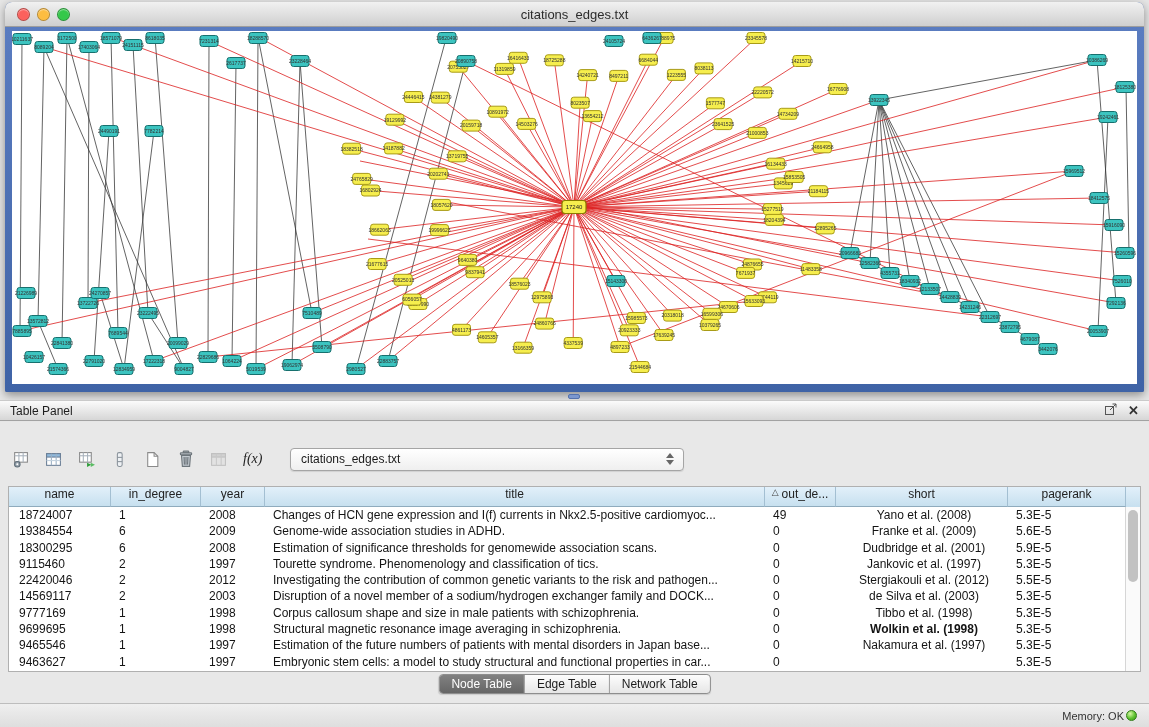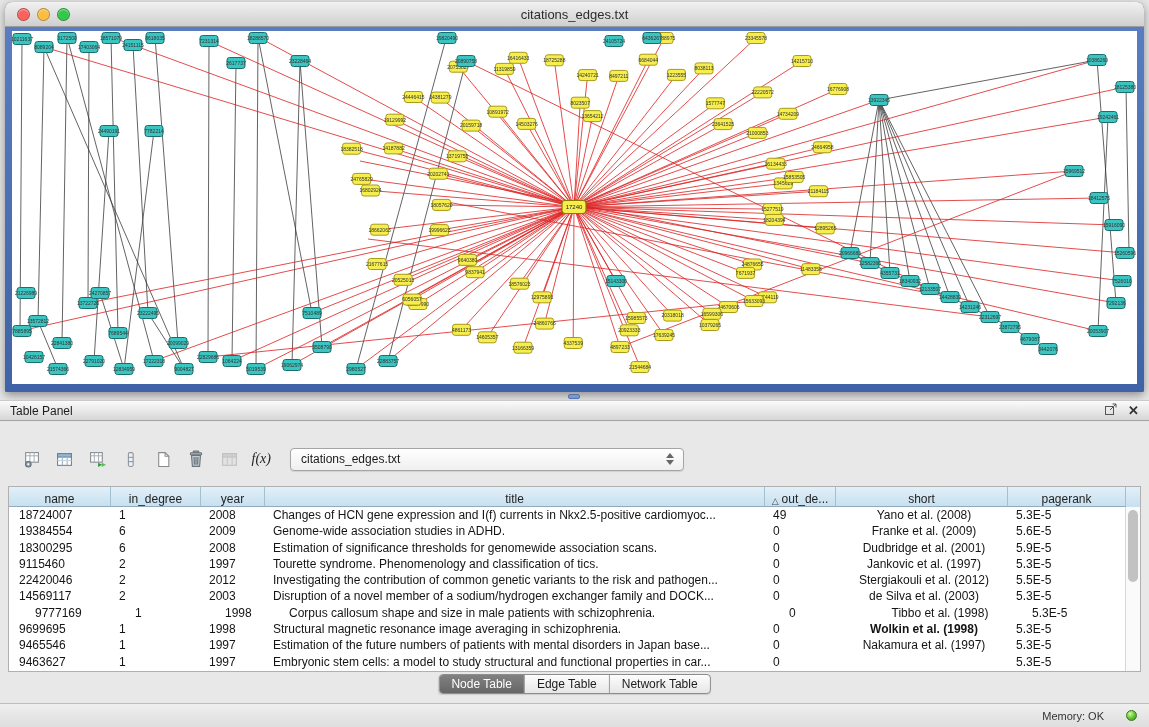--- a/index.html
+++ b/index.html
@@ -17,47 +17,47 @@
 
 .splitter-handle{position:absolute;left:568px;top:394px;width:12px;height:5px;background:#7b97cf;border:1px solid #5472ae;border-radius:2px}
 
 
 .panel-header{position:absolute;top:400px;left:0;width:1149px;height:21px;background:linear-gradient(#fbfbfb,#d6d6d6);border-top:1px solid #cacaca;border-bottom:1px solid #a2a2a2;display:flex;align-items:center;padding:0 10px;font-size:12px;color:#1d1d1d;gap:10px}
 .panel-header .spacer{flex:1}
 .close-x{font-size:13px;font-weight:bold;color:#333}
 .panel-body{position:absolute;top:422px;left:0;width:1149px;height:281px;background:#e8e8e8}
 
 .toolbar{position:absolute;top:22px;left:12px;height:30px;display:flex;align-items:center;gap:5px}
-.tbtn{width:28px;height:26px;display:flex;align-items:center;justify-content:flex-end;border-radius:3px}
+.tbtn{width:28px;height:26px;display:flex;align-items:center;justify-content:flex-start;border-radius:3px}
 .fx{font-family:"Liberation Serif",serif;font-style:italic;font-size:14px;color:#222}
 .combo{margin-left:14px;width:394px;height:23px;border:1px solid #a5a5a5;border-radius:4px;background:linear-gradient(#ffffff,#efefef);display:flex;align-items:center;padding:0 6px 0 10px;font-size:12px;color:#1a1a1a;box-shadow:0 1px 1px rgba(0,0,0,.10)}
 .combo .lbl{flex:1}
 .arrows{display:flex;flex-direction:column;gap:2px;align-items:center;width:14px}
 .arrows i{display:block;width:0;height:0;border-left:4px solid transparent;border-right:4px solid transparent}
 .arrows .up{border-bottom:5px solid #666}
 .arrows .dn{border-top:5px solid #666}
 
 .table{position:absolute;left:8px;top:64px;width:1133px;height:186px;background:#fff;border:1px solid #b0b0b0}
 .thead{display:flex;height:20px;background:linear-gradient(#e2f0fa,#c7e0ef)}
-.th{display:flex;align-items:flex-end;justify-content:center;font-size:12px;color:#222;background:linear-gradient(#e2f0fa,#c7e0ef);border-right:1px solid #a3bfd2;border-bottom:1px solid #8fabbd;gap:3px;flex:0 0 auto;overflow:hidden;white-space:nowrap}
+.th{display:flex;align-items:flex-start;justify-content:center;font-size:12px;color:#222;background:linear-gradient(#e2f0fa,#c7e0ef);border-right:1px solid #a3bfd2;border-bottom:1px solid #8fabbd;gap:3px;flex:0 0 auto;overflow:hidden;white-space:nowrap}
 .sort{font-size:9px;color:#444}
 .tbody{position:absolute;top:20px;left:0;right:15px;bottom:0;overflow:hidden}
 .tr{display:flex;height:16.3px}
 .td{flex:0 0 auto;font-size:12px;line-height:16.3px;color:#141414;white-space:nowrap;overflow:hidden;padding:0 4px 0 8px}
 .td:first-child{padding-left:10px}
 .td-center{text-align:center}
 .vscroll{position:absolute;top:20px;right:0;bottom:0;width:15px;background:#fafafa;border-left:1px solid #d6d6d6}
 .vthumb{position:absolute;top:3px;left:2px;width:10px;height:72px;border-radius:5px;background:#c2c2c2}
 
 .tabs{position:absolute;left:50%;transform:translateX(-50%);bottom:9px;display:flex;height:20px;border:1px solid #8d8d8d;border-radius:4px;overflow:hidden;background:linear-gradient(#fdfdfd,#e6e6e6);box-shadow:0 1px 1px rgba(0,0,0,.12)}
 .tab{padding:0 12px;font-size:12px;line-height:19px;color:#1c1c1c;border-right:1px solid #9c9c9c}
 .tab:last-child{border-right:none}
 .tab.sel{background:linear-gradient(#818181,#666666);color:#fff}
 
-.status-bar{position:absolute;left:0;bottom:0;width:1149px;height:24px;background:linear-gradient(#efefef,#dedede);border-top:1px solid #bdbdbd;display:flex;align-items:center;justify-content:flex-end;padding:2px 12px;gap:22px;font-size:11px;color:#333}
+.status-bar{position:absolute;left:0;bottom:0;width:1149px;height:24px;background:linear-gradient(#efefef,#dedede);border-top:1px solid #bdbdbd;display:flex;align-items:center;justify-content:flex-end;padding:2px 12px;gap:2px;font-size:11px;color:#333}
 .mem-dot{width:11px;height:11px;border-radius:50%;background:radial-gradient(circle at 35% 30%,#d8f7a6,#5cc22f 55%,#3d9a1e);border:1px solid #2f7d15}
 </style>
 </head>
 <body>
 
 <div class="app">
 
   <div class="net-window">
     <div class="titlebar">
       <span class="tl tl-red" style="background: rgb(252, 97, 93);"></span>
@@ -925,21 +925,21 @@
           <div class="tr">
             <div class="td" style="width: 102px;">14569117</div>
             <div class="td" style="width: 90px;">2</div>
             <div class="td" style="width: 64px;">2003</div>
             <div class="td" style="width: 500px;">Disruption of a novel member of a sodium/hydrogen exchanger family and DOCK...</div>
             <div class="td" style="width: 71px;">0</div>
             <div class="td td-center" style="width: 172px;">de Silva et al. (2003)</div>
             <div class="td" style="width: 118px;">5.3E-5</div>
           </div>
           <div class="tr">
-            <div class="td" style="width: 102px; margin-left: 16px;">9777169</div>
+            <div class="td" style="width: 102px;">9777169</div>
             <div class="td" style="width: 90px;">1</div>
             <div class="td" style="width: 64px;">1998</div>
             <div class="td" style="width: 500px;">Corpus callosum shape and size in male patients with schizophrenia.</div>
             <div class="td" style="width: 71px;">0</div>
             <div class="td td-center" style="width: 172px;">Tibbo et al. (1998)</div>
             <div class="td" style="width: 118px;">5.3E-5</div>
           </div>
           <div class="tr">
             <div class="td" style="width: 102px;">9699695</div>
             <div class="td" style="width: 90px;">1</div>

